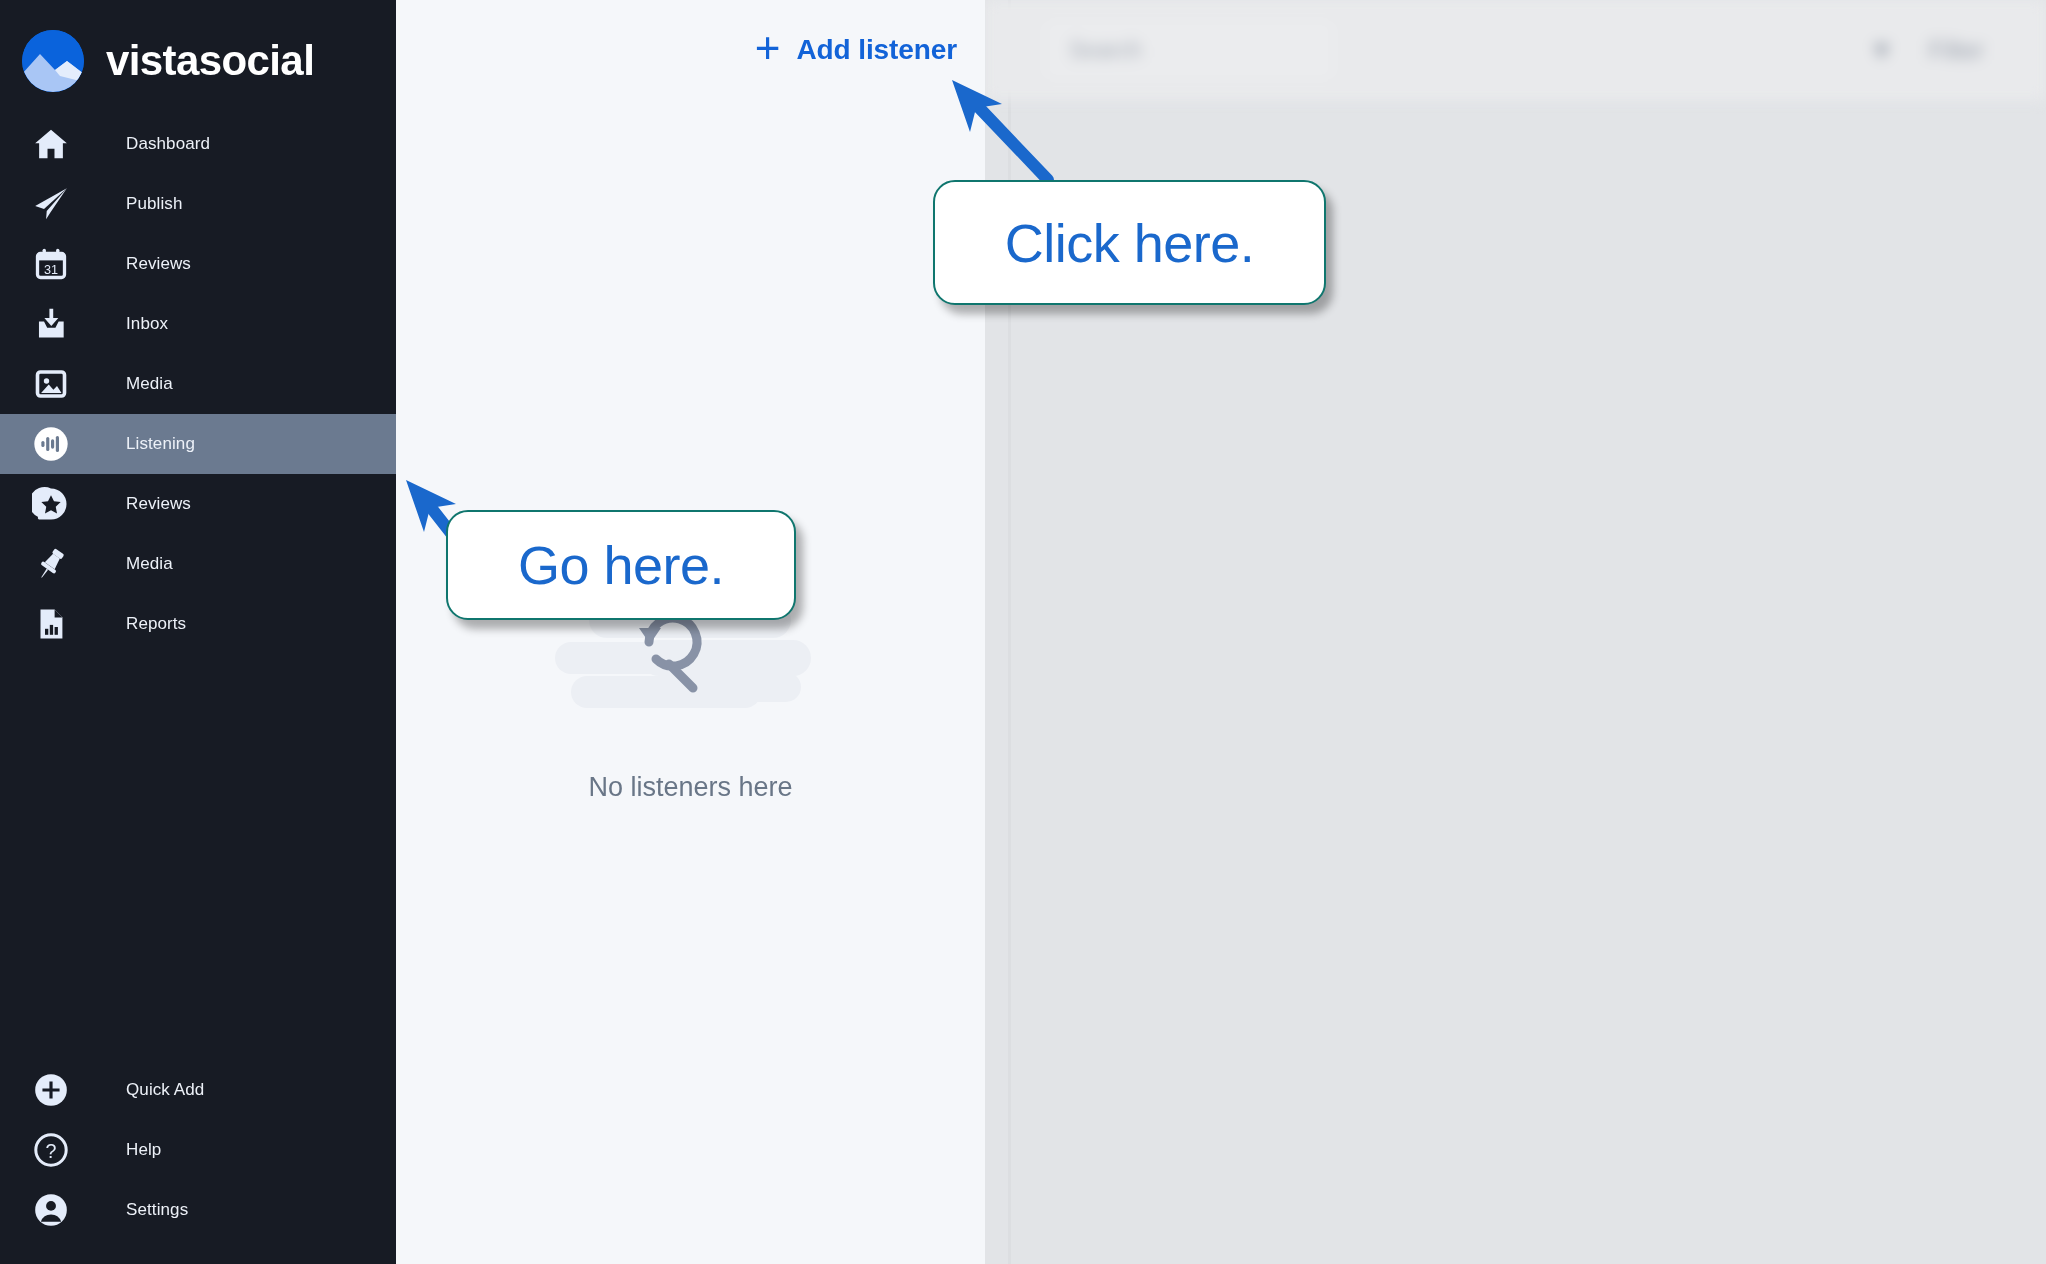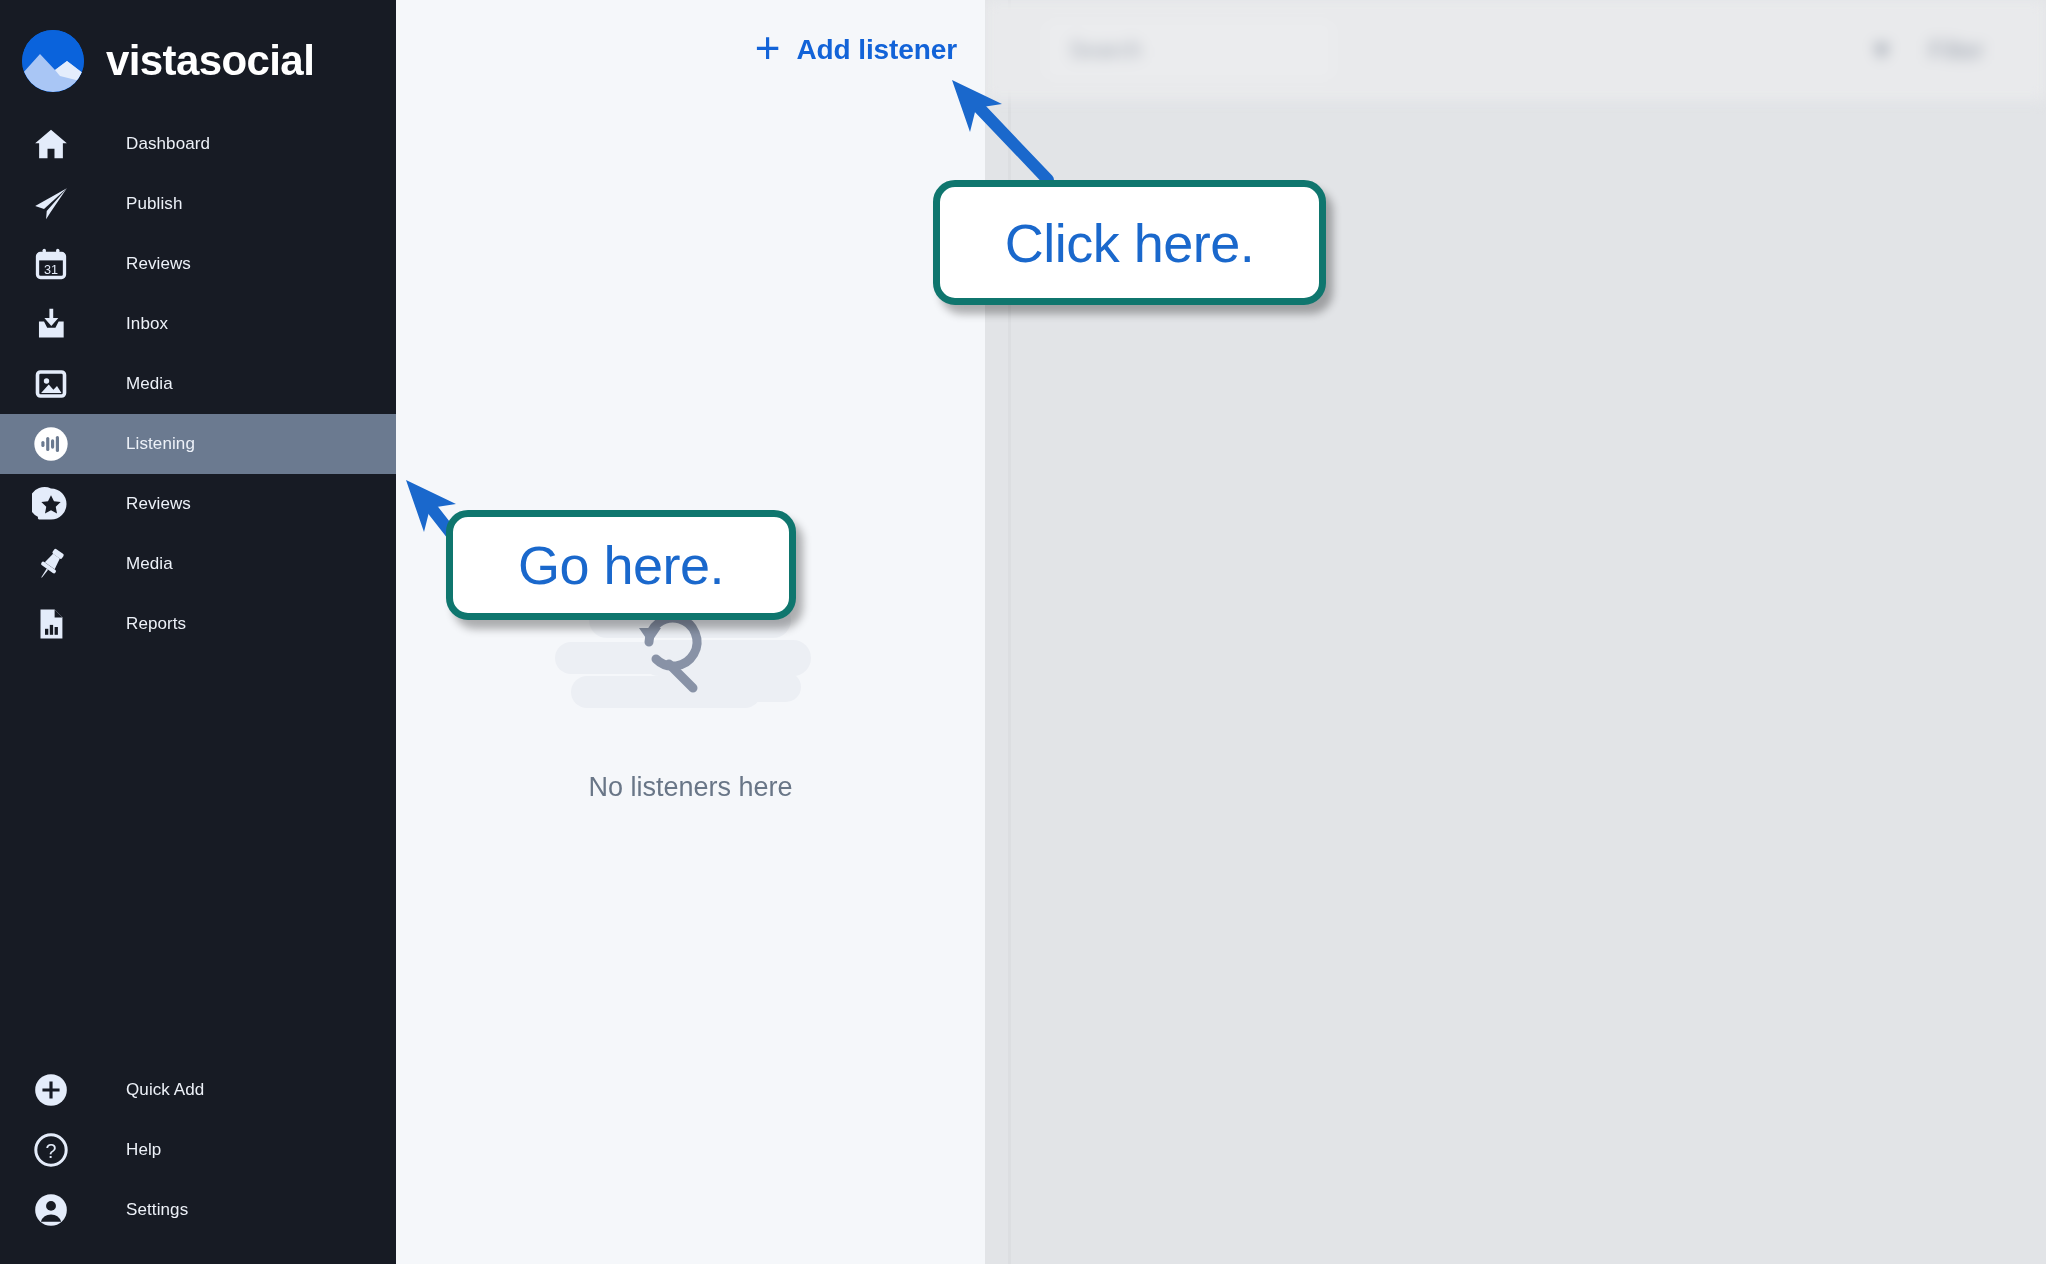--- a/index.html
+++ b/index.html
@@ -197,21 +197,21 @@
     left: 23px; top: 0;
     width: 3px; height: 1264px;
     background: #dcdee1;
   }
 
   
   .callout {
     position: absolute;
     z-index: 60;
     background: #ffffff;
-    border: 7px solid #0f766e;
+    border: 2px solid #0f766e;
     border-radius: 22px;
     box-shadow: 7px 9px 9px rgba(0,0,0,0.30);
     display: flex;
     align-items: center;
     justify-content: center;
   }
   .callout-text {
     color: #1a68cc;
     font-size: 54px;
     font-weight: 400;

